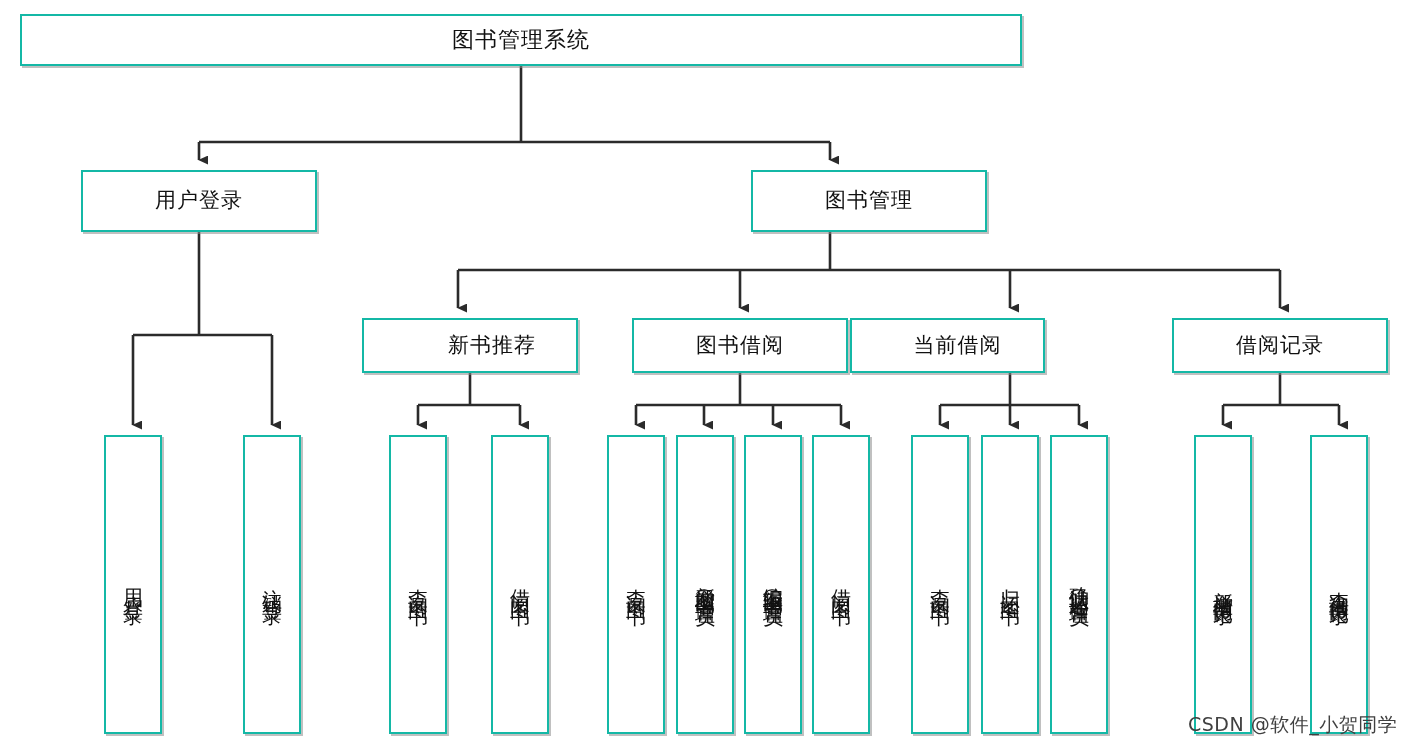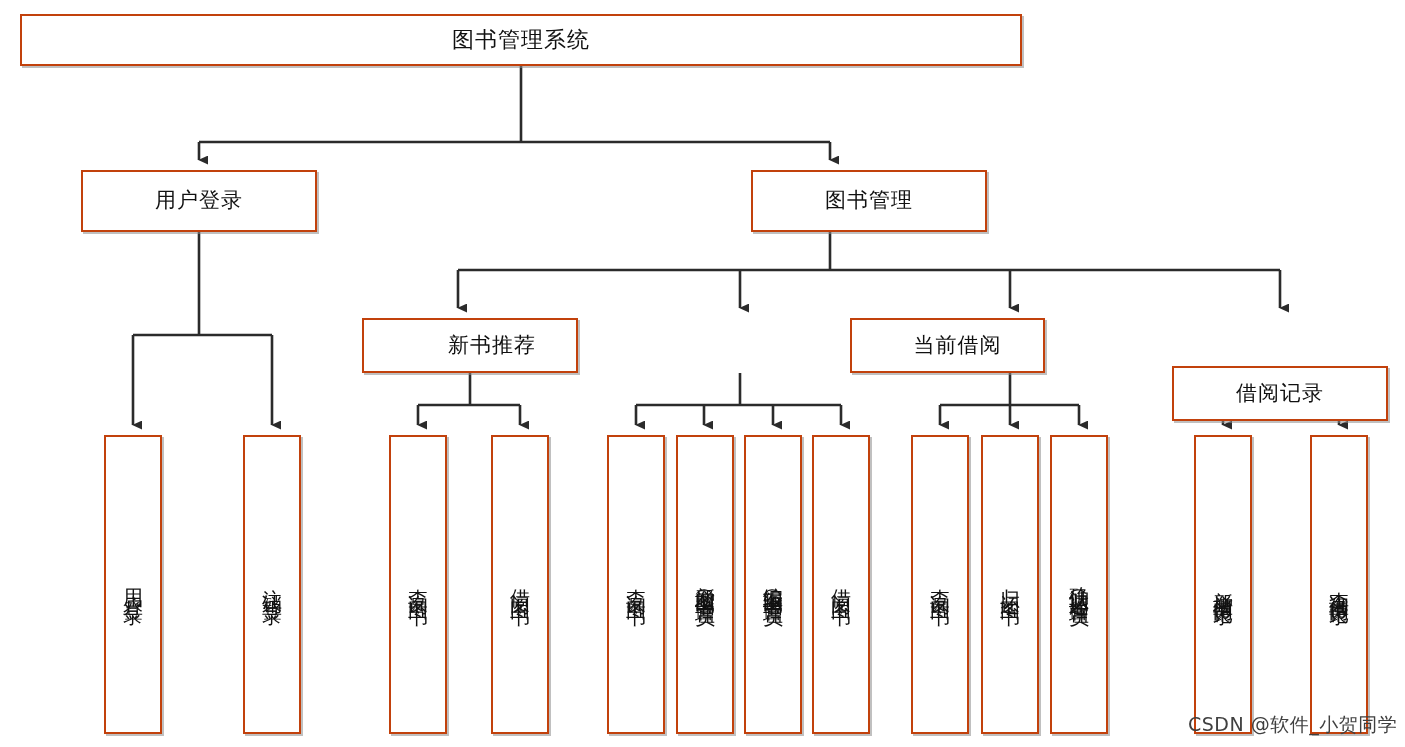--- a/index.html
+++ b/index.html
@@ -23,21 +23,21 @@
     left: 0;
     top: 0;
     width: 1405px;
     height: 747px;
     pointer-events: none;
   }
   .node {
     position: absolute;
     box-sizing: border-box;
     background: #ffffff;
-    border: 2px solid #c2410c;
+    border: 2px solid #14b8a6;
     box-shadow: 2px 2px 0 rgba(140,140,140,0.55);
     display: flex;
     align-items: center;
     justify-content: center;
     color: #111111;
   }
   .node.h {
     font-size: 21px;
     letter-spacing: 1px;
     line-height: 1.2;
@@ -126,22 +126,23 @@
       <path d="M 1339,405 L 1339,425" marker-end="url(#arrowhead)"></path>
     </g>
   </svg>
 
   <div class="node h root" style="left:20px; top:14px; width:1002px; height:52px;">图书管理系统</div>
 
   <div class="node h" style="left:81px; top:170px; width:236px; height:62px;">用户登录</div>
   <div class="node h" style="left:711px; top:170px; width:236px; height:62px;margin-left:40px;">图书管理</div>
 
   <div class="node h" style="left:362px; top:318px; width:216px; height:55px;padding-left:44px;">新书推荐</div>
+  <div class="node h" style="left:632px; top:318px; width:216px; height:55px;">图书借阅</div>
   <div class="node h" style="left:850px; top:318px; width:195px; height:55px;padding-left:20px;">当前借阅</div>
-  <div class="node h" style="left:1172px; top:318px; width:216px; height:55px;margin-top:48px;">借阅记录</div>
+  <div class="node h" style="left:1172px; top:318px; width:216px; height:55px;">借阅记录</div>
 
   <div class="node v" style="left:104px; top:435px; width:58px; height:299px;">用户登录</div>
   <div class="node v" style="left:243px; top:435px; width:58px; height:299px;">注销登录</div>
 
   <div class="node v" style="left:389px; top:435px; width:58px; height:299px;">查询图书</div>
   <div class="node v" style="left:491px; top:435px; width:58px; height:299px;">借阅图书</div>
 
   <div class="node v" style="left:607px; top:435px; width:58px; height:299px;">查询图书</div>
   <div class="node v tall" style="left:676px; top:435px; width:58px; height:299px;">新增图书（管理员）</div>
   <div class="node v tall" style="left:744px; top:435px; width:58px; height:299px;">编辑图书（管理员）</div>

